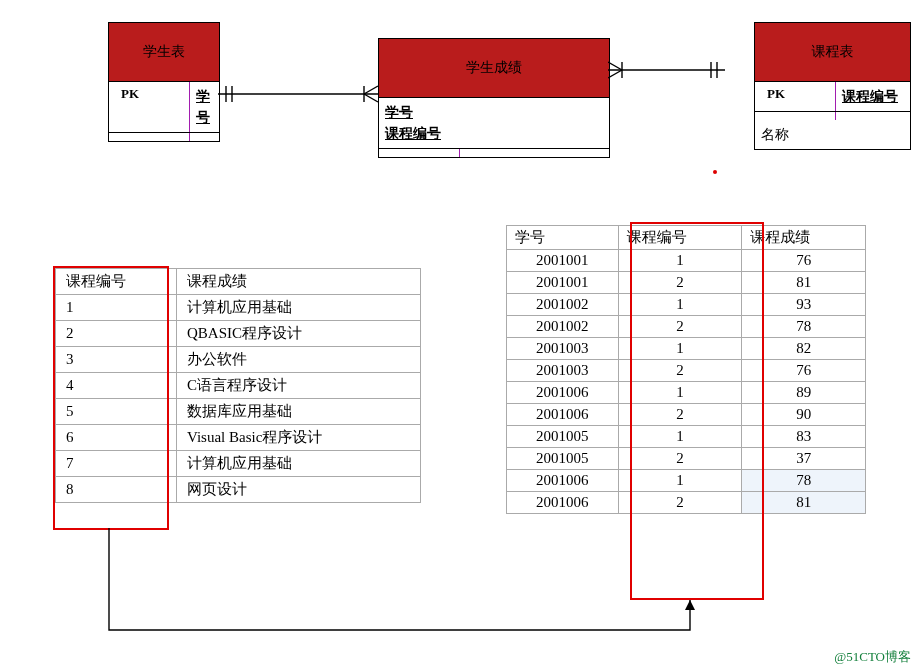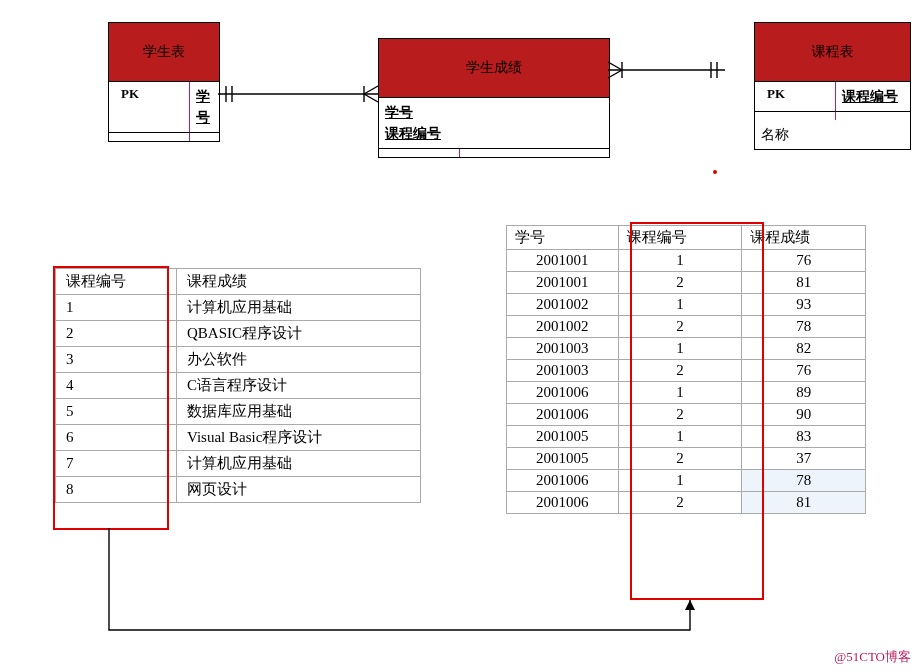--- a/index.html
+++ b/index.html
@@ -93,21 +93,21 @@
   }
   #hl1 { left: 53px;  top: 266px;  width: 112px; height: 260px; }
   #hl2 { left: 630px; top: 222px;  width: 130px; height: 374px; }
 
   .faded { background: #eef4fb; }
 
   .watermark {
     position: absolute;
     right: 6px;
     bottom: 6px;
-    color: #be185d;
+    color: #15803d;
     font-size: 13px;
   }
 
   .reddot {
     position: absolute;
     width: 4px; height: 4px;
     background: #d00;
     border-radius: 50%;
   }
 

